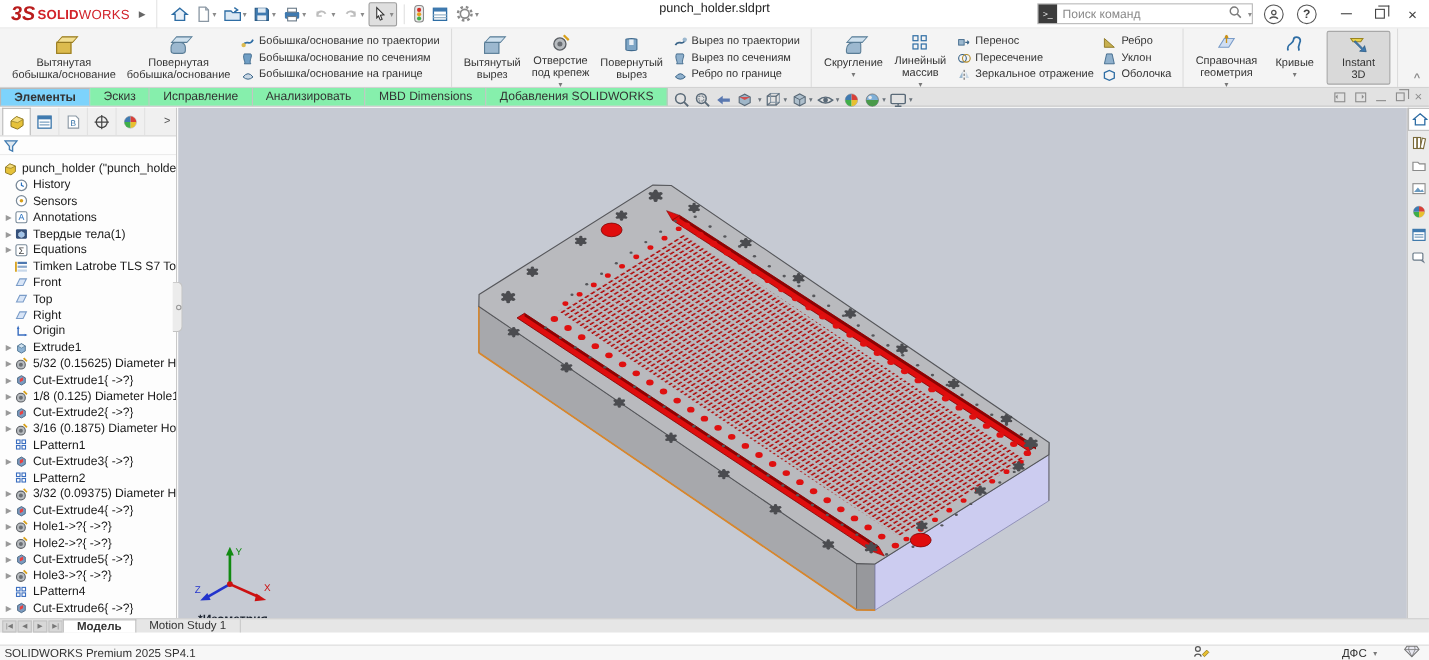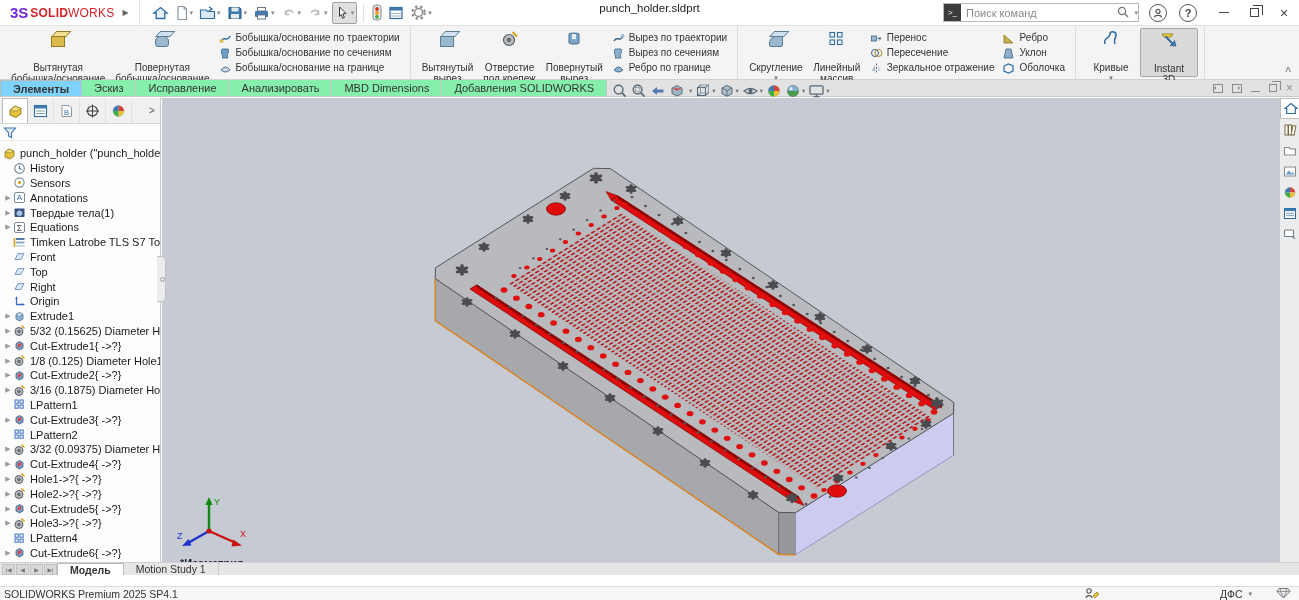--- a/index.html
+++ b/index.html
@@ -2,21 +2,21 @@
 <html style="--viewport-bg: #c6cad3; --plate-top: #b9babe; --plate-side: #a7a8ac; --plate-end: #ccccf0; --edge-orange: #d9872c; --slot-red: #df0d0d; --slot-dark: #8d0303; --grid-red: #b00000; --hole-dark: #4e4f53; --accent-red: #d2232a;"><head>
 <meta charset="utf-8">
 <style>
   html,body{margin:0;padding:0;background:#e9e9e9;}
   *{box-sizing:border-box;font-family:"Liberation Sans","DejaVu Sans",sans-serif;}
   #stage{position:relative;width:1299px;height:600px;overflow:hidden;background:#ffffff;font-size:11px;color:#222;}
 
   
   #titlebar{position:absolute;left:0;top:0;width:1299px;height:26px;background:#ffffff;border-bottom:1px solid #e2e2e2;display:flex;align-items:center;}
   .sw-logo{display:flex;align-items:center;margin-left:10px;white-space:nowrap;}
-  .sw-logo .l3s{font-weight:bold;font-size:15px;color:#6d28d9;margin-right:2px;}
+  .sw-logo .l3s{font-style:italic;font-weight:bold;font-size:18px;color:#b91c1c;margin-right:2px;}
   .sw-logo .lsolid{font-weight:bold;font-size:12px;color:#d2232a;letter-spacing:.2px;}
   .sw-logo .lworks{font-size:12px;color:#d2232a;letter-spacing:.2px;}
   .logo-arrow{color:#666;font-size:8px;margin:0 10px 0 8px;}
   .qat{display:flex;align-items:center;gap:2px;border-left:1px solid #e4e4e4;padding-left:10px;height:26px;}
   .qbtn{display:flex;align-items:center;height:22px;padding:0 2px;border-radius:2px;}
   .qbtn svg{display:block;}
   .qdd{font-size:7px;color:#8a8a8a;margin-left:1px;}
   .qsep{width:1px;height:18px;background:#e0e0e0;margin:0 4px;}
   .qbtn.pressed{background:#dfdfdf;border:1px solid #9f9f9f;}
   #doc-title{position:absolute;left:0;right:0;top:0;height:16px;display:flex;align-items:center;justify-content:center;pointer-events:none;font-size:11.5px;color:#222;}
@@ -29,21 +29,21 @@
   .winbtn{width:30px;height:24px;display:flex;align-items:center;justify-content:center;color:#444;}
   .winbtn .minim{display:block;width:10px;height:0;border-top:1.6px solid #444;}
   .restore-gl{position:relative;width:9px;height:9px;border:1.4px solid #444;}
   .restore-gl:before{content:'';position:absolute;left:2px;top:-4px;width:9px;height:9px;border:1.4px solid #444;border-left:none;border-bottom:none;}
   .close-gl{font-size:14px;line-height:1;color:#444;}
 
   
   #ribbon{position:absolute;left:0;top:26px;width:1299px;height:54px;background:#f4f4f4;border-bottom:1px solid #d2d2d2;display:flex;align-items:stretch;}
   .rib-group{display:flex;align-items:stretch;padding:2px 6px;border-right:1px solid #dcdcdc;}
   .bigbtn{display:flex;flex-direction:column;align-items:center;justify-content:flex-start;padding:2px 5px;min-width:58px;border-radius:2px;}
-  .bigbtn .blabel{white-space:pre-line;text-align:center;font-size:10px;line-height:11px;color:#333;margin-top:14px;}
+  .bigbtn .blabel{white-space:pre-line;text-align:center;font-size:10px;line-height:11px;color:#333;margin-top:2px;}
   .bigbtn .dd{font-size:7px;color:#777;margin-top:1px;}
   .bigbtn.active{background:#d9d9d9;border:1px solid #a8a8a8;}
   .smallcol{display:flex;flex-direction:column;justify-content:space-between;padding:2px 4px;}
   .sbtn{display:flex;align-items:center;height:15px;white-space:nowrap;font-size:10px;color:#333;}
   .sbtn .mi{margin-right:4px;display:flex;}
   .rib-collapse{position:absolute;right:8px;top:66px;color:#888;font-size:10px;font-weight:bold;}
 
   
   .cub{position:relative;width:14px;height:11px;margin:6px auto 1px;background:#9cb8cf;border:1px solid #5a7d96;}
   .cub:before{content:'';position:absolute;left:-1px;top:-6px;width:12.6px;height:4px;background:#cfe1ee;border:1px solid #5a7d96;transform:skewX(-42deg);transform-origin:bottom left;}
@@ -417,20 +417,31 @@
               <svg width="13" height="12">
                 <path d="M2 4 L6.5 2 L11 4 L11 9 L6.5 11 L2 9 Z" fill="none" stroke="#2e6da4" stroke-width="1.2"></path>
               </svg>
             </span>
             <span>Оболочка</span>
           </div>
       </div>
     </div>
 
     <div class="rib-group">
+      <div class="bigbtn">
+        <span class="ric">
+            <svg width="20" height="18">
+              <path d="M3 13 L8 5 H17 L12 13 Z" fill="rgba(170,200,240,0.5)" stroke="#7a9cc8"></path>
+              <path d="M10 2 V9 M10 2 L8.6 4.4 M10 2 L11.4 4.4" stroke="#c89018" fill="none" stroke-width="1.2"></path>
+            </svg>
+          </span>
+        <span class="blabel">Справочная
+геометрия</span>
+        <span class="dd">▾</span>
+      </div>
       <div class="bigbtn">
         <span class="ric">
             <svg width="18" height="18">
               <path d="M3 14 C1 7 8 9 8 4 C8 1 13 1 14 4 C15 7 11 8 13 14" fill="none" stroke="#2e6da4" stroke-width="1.6"></path>
             </svg>
           </span>
         <span class="blabel">Кривые</span>
         <span class="dd">▾</span>
       </div>
       <div class="bigbtn active">

